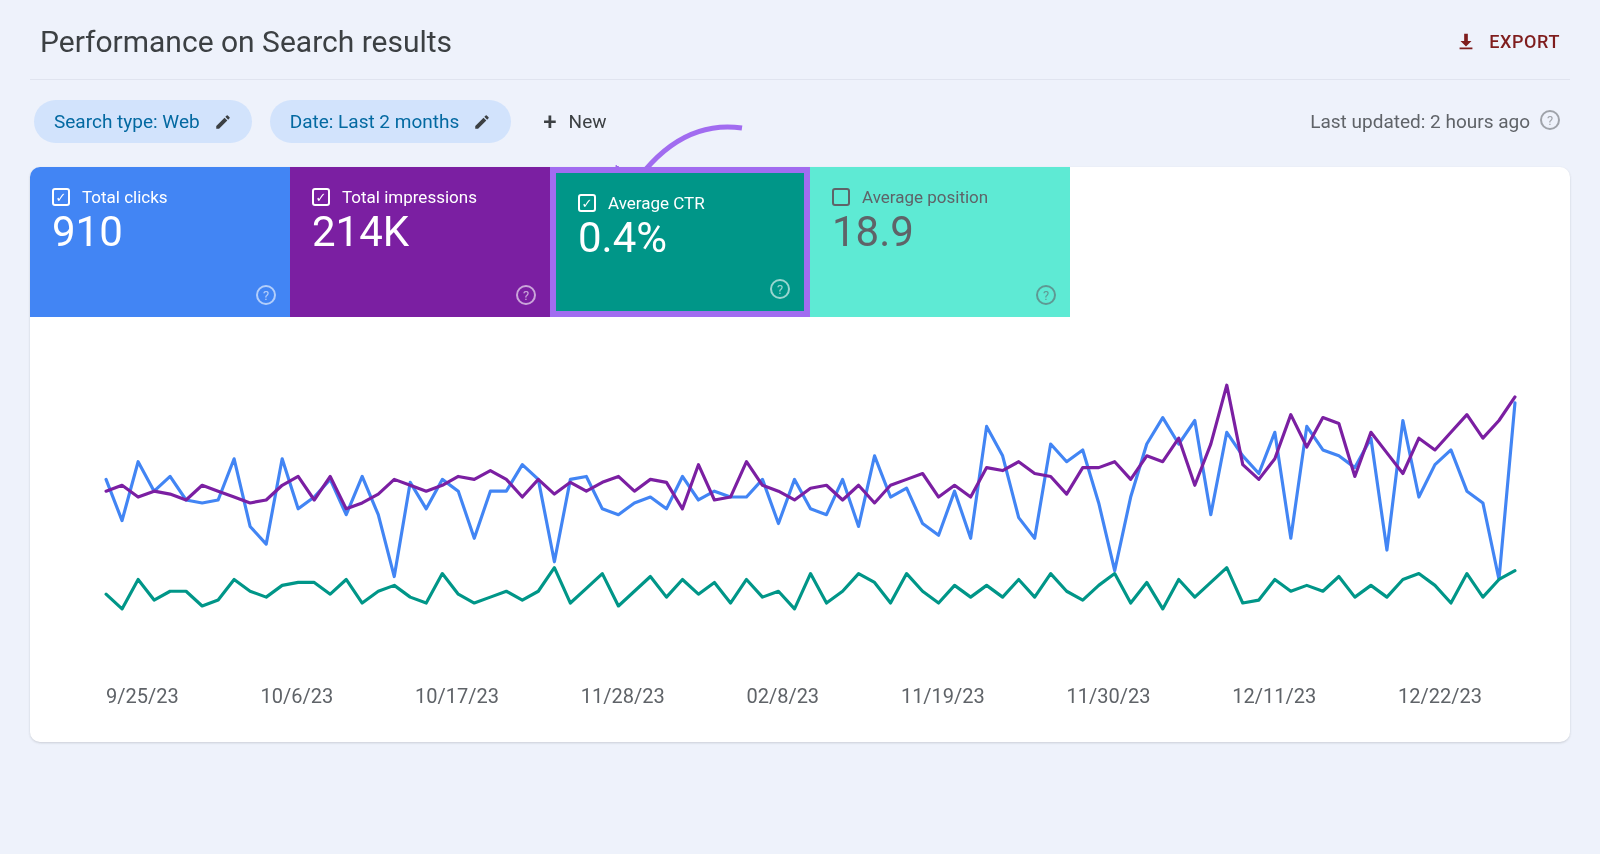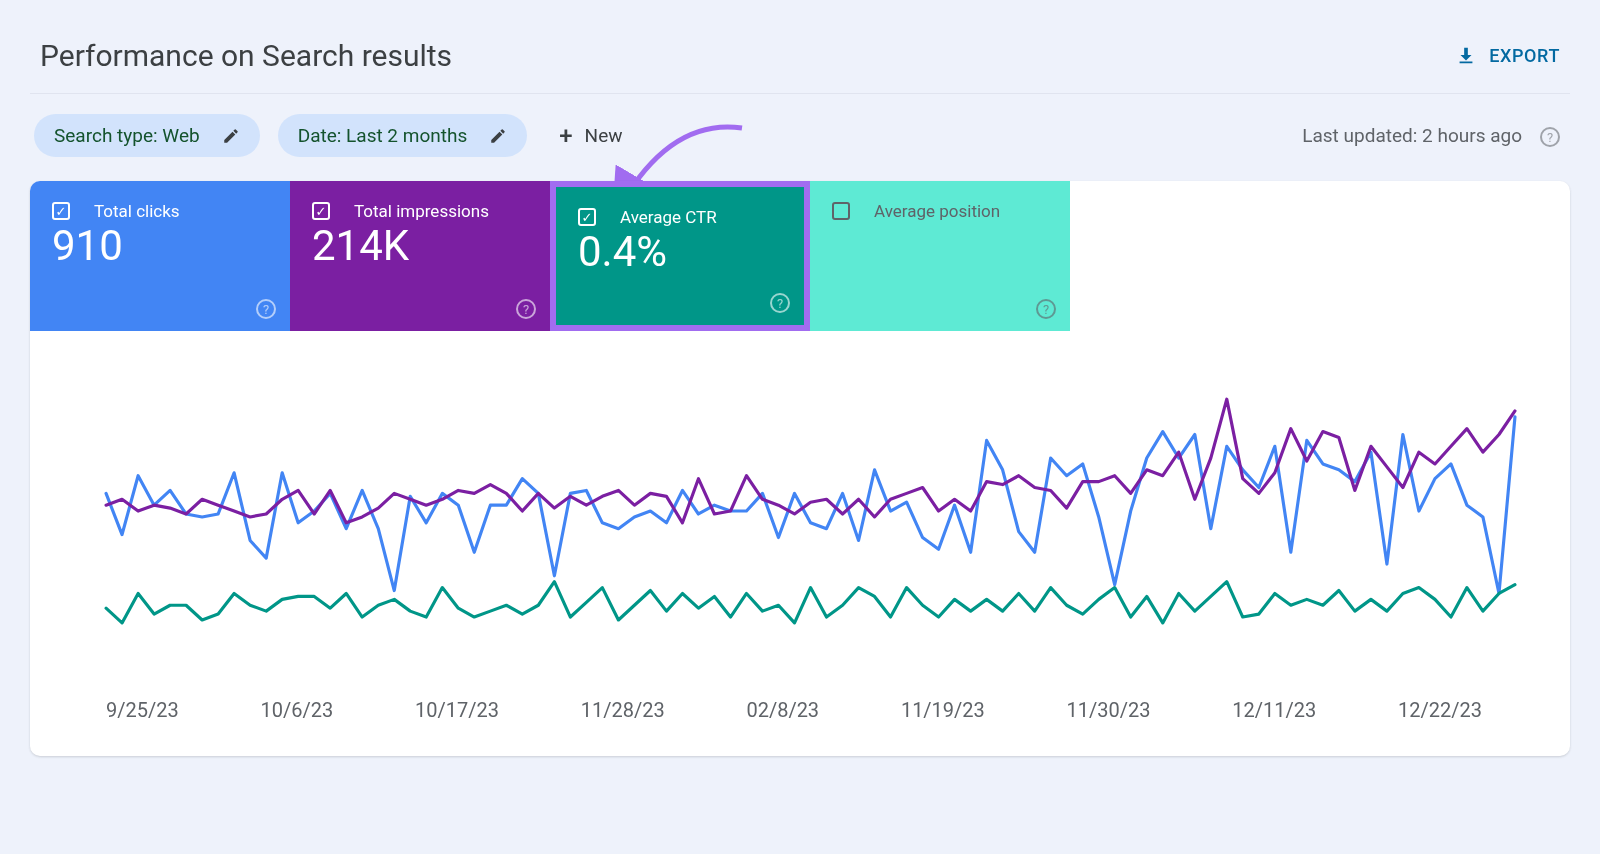--- a/index.html
+++ b/index.html
@@ -8,36 +8,36 @@
     --muted:#5f6368;
     --chip:#d2e3fc;
     --blue:#4285f4;
     --purple:#7b1fa2;
     --teal:#009688;
     --highlight:#a16cf0;
     --card:#ffffff;
   }
   *{box-sizing:border-box;font-family:Roboto,Arial,Helvetica,sans-serif}
   body{margin:0;background:var(--bg);color:var(--text);width:1600px;height:854px;overflow:hidden;position:relative}
-  .header{display:flex;align-items:center;justify-content:space-between;padding:38px 40px 20px 40px;width:100%}
+  .header{display:flex;align-items:center;justify-content:space-between;padding:24px 40px 20px 40px;width:100%}
   .page-title{font-size:30px;font-weight:400;color:#3c4043}
-  .export-btn{display:flex;align-items:center;gap:12px;font-size:18px;font-weight:500;color:#0369a1;cursor:pointer;letter-spacing:0.6px}
+  .export-btn{display:flex;align-items:center;gap:12px;font-size:18px;font-weight:500;color:#7f1d1d;cursor:pointer;letter-spacing:0.6px}
   .hr{height:1px;background:#e0e4ef;margin:0 30px}
   .toolbar{display:flex;align-items:center;justify-content:space-between;padding:20px 40px 24px 34px}
   .filters{display:flex;align-items:center;gap:18px}
-  .chip{background:var(--chip);color:#14532d;border-radius:24px;padding:10px 20px;display:flex;align-items:center;gap:22px;font-size:19px;cursor:pointer}
+  .chip{background:var(--chip);color:#0369a1;border-radius:24px;padding:10px 20px;display:flex;align-items:center;gap:14px;font-size:19px;cursor:pointer}
   .chip .pen{width:18px;height:18px;color:#3c4043}
   .add-new{display:flex;align-items:center;gap:12px;font-size:19px;color:#3c4043;cursor:pointer;margin-left:14px}
   .add-new .plus{font-size:24px;font-weight:500}
-  .last-updated{color:var(--muted);font-size:19px;display:flex;align-items:flex-end;gap:18px}
+  .last-updated{color:var(--muted);font-size:19px;display:flex;align-items:flex-start;gap:10px}
   .qmark{width:20px;height:20px;border:2px solid currentColor;border-radius:50%;display:inline-flex;align-items:center;justify-content:center;font-size:13px;color:inherit;opacity:.55;cursor:pointer}
   .card{background:var(--card);margin:0 30px 30px 30px;border-radius:10px;box-shadow:0 1px 2px rgba(60,64,67,.12),0 1px 3px rgba(60,64,67,.08);overflow:visible;position:relative}
   .tiles{display:flex}
   .tile{position:relative;width:260px;height:150px;padding:20px 22px;color:#fff;cursor:pointer}
-  .tile .top{display:flex;align-items:center;gap:24px;font-size:17px}
+  .tile .top{display:flex;align-items:center;gap:12px;font-size:17px}
   .tile .val{font-size:42px;font-weight:400;margin-top:0}
   .tile .q{position:absolute;right:14px;bottom:12px;color:#fff;opacity:.6}
   .tile.clicks{background:var(--blue);border-top-left-radius:10px}
   .tile.impr{background:var(--purple)}
   .tile.ctr{background:var(--teal);border:6px solid var(--highlight)}
   .tile.pos{background:#5eead4;color:var(--muted)}
   .tile.pos .q{color:var(--muted)}
   .cb{width:18px;height:18px;border:2px solid currentColor;border-radius:3px;display:inline-flex;align-items:center;justify-content:center}
   .cb.checked::after{content:"✓";font-size:13px;line-height:1}
   .chart-area{position:relative;padding:40px 34px 34px 34px}
@@ -120,20 +120,21 @@
         <span>Average CTR</span>
         </div>
       <div class="val">0.4%</div>
       <span class="qmark q">?</span>
     </div>
     <div class="tile pos">
       <div class="top">
           <span class="cb"></span>
         <span>Average position</span>
         </div>
+      <div class="val">18.9</div>
       <span class="qmark q">?</span>
     </div>
   </div>
 
   <div class="chart-area">
     <svg class="lines" id="chart-svg" viewBox="0 0 1400 300" preserveAspectRatio="none">
         <path d="M40.0,116.4 L55.2,155.6 L70.5,99.6 L85.7,127.6 L100.9,113.6 L116.1,136.0 L131.4,138.8 L146.6,136.0 L161.8,96.8 L177.0,161.2 L192.3,178.0 L207.5,96.8 L222.7,144.4 L238.0,133.2 L253.2,116.4 L268.4,150.0 L283.6,113.6 L298.9,150.0 L314.1,208.8 L329.3,119.2 L344.5,144.4 L359.8,116.4 L375.0,127.6 L390.2,172.4 L405.5,127.6 L420.7,127.6 L435.9,102.4 L451.1,116.4 L466.4,194.8 L481.6,116.4 L496.8,113.6 L512.0,144.4 L527.3,150.0 L542.5,138.8 L557.7,133.2 L573.0,144.4 L588.2,113.6 L603.4,136.0 L618.6,127.6 L633.9,133.2 L649.1,133.2 L664.3,116.4 L679.5,158.4 L694.8,116.4 L710.0,144.4 L725.2,150.0 L740.5,116.4 L755.7,161.2 L770.9,94.0 L786.1,133.2 L801.4,124.8 L816.6,158.4 L831.8,169.6 L847.0,127.6 L862.3,172.4 L877.5,66.0 L892.7,94.0 L908.0,152.8 L923.2,172.4 L938.4,82.8 L953.6,99.6 L968.9,88.4 L984.1,138.8 L999.3,203.2 L1014.5,133.2 L1029.8,82.8 L1045.0,57.6 L1060.2,82.8 L1075.5,60.4 L1090.7,150.0 L1105.9,71.6 L1121.1,94.0 L1136.4,110.8 L1151.6,71.6 L1166.8,172.4 L1182.0,66.0 L1197.3,88.4 L1212.5,94.0 L1227.7,105.2 L1243.0,77.2 L1258.2,183.6 L1273.4,60.4 L1288.6,133.2 L1303.9,102.4 L1319.1,88.4 L1334.3,127.6 L1349.5,138.8 L1364.8,211.6 L1380.0,43.6 " fill="none" stroke="#4285f4" stroke-width="3" stroke-linejoin="round" stroke-linecap="round"></path>
         <path d="M40.0,127.6 L55.2,122.0 L70.5,133.2 L85.7,127.6 L100.9,130.4 L116.1,136.0 L131.4,122.0 L146.6,127.6 L161.8,133.2 L177.0,138.8 L192.3,136.0 L207.5,122.0 L222.7,113.6 L238.0,136.0 L253.2,113.6 L268.4,144.4 L283.6,138.8 L298.9,130.4 L314.1,116.4 L329.3,122.0 L344.5,127.6 L359.8,122.0 L375.0,113.6 L390.2,116.4 L405.5,108.0 L420.7,116.4 L435.9,133.2 L451.1,116.4 L466.4,130.4 L481.6,119.2 L496.8,127.6 L512.0,119.2 L527.3,113.6 L542.5,127.6 L557.7,116.4 L573.0,119.2 L588.2,144.4 L603.4,102.4 L618.6,136.0 L633.9,133.2 L649.1,99.6 L664.3,122.0 L679.5,127.6 L694.8,136.0 L710.0,124.8 L725.2,122.0 L740.5,136.0 L755.7,122.0 L770.9,138.8 L786.1,122.0 L801.4,116.4 L816.6,110.8 L831.8,133.2 L847.0,122.0 L862.3,133.2 L877.5,105.2 L892.7,108.0 L908.0,99.6 L923.2,110.8 L938.4,113.6 L953.6,130.4 L968.9,105.2 L984.1,105.2 L999.3,99.6 L1014.5,116.4 L1029.8,94.0 L1045.0,99.6 L1060.2,77.2 L1075.5,122.0 L1090.7,82.8 L1105.9,26.8 L1121.1,102.4 L1136.4,116.4 L1151.6,96.8 L1166.8,54.8 L1182.0,85.6 L1197.3,57.6 L1212.5,63.2 L1227.7,113.6 L1243.0,71.6 L1258.2,91.2 L1273.4,110.8 L1288.6,77.2 L1303.9,88.4 L1319.1,71.6 L1334.3,54.8 L1349.5,77.2 L1364.8,60.4 L1380.0,38.0 " fill="none" stroke="#7b1fa2" stroke-width="3" stroke-linejoin="round" stroke-linecap="round"></path>
         <path d="M40.0,225.6 L55.2,239.6 L70.5,211.6 L85.7,231.2 L100.9,222.8 L116.1,222.8 L131.4,236.8 L146.6,231.2 L161.8,211.6 L177.0,222.8 L192.3,228.4 L207.5,217.2 L222.7,214.4 L238.0,214.4 L253.2,225.6 L268.4,211.6 L283.6,234.0 L298.9,222.8 L314.1,217.2 L329.3,228.4 L344.5,234.0 L359.8,206.0 L375.0,225.6 L390.2,234.0 L405.5,228.4 L420.7,222.8 L435.9,231.2 L451.1,222.8 L466.4,200.4 L481.6,234.0 L496.8,220.0 L512.0,206.0 L527.3,236.8 L542.5,222.8 L557.7,208.8 L573.0,228.4 L588.2,211.6 L603.4,225.6 L618.6,214.4 L633.9,234.0 L649.1,211.6 L664.3,228.4 L679.5,222.8 L694.8,239.6 L710.0,206.0 L725.2,234.0 L740.5,222.8 L755.7,206.0 L770.9,214.4 L786.1,234.0 L801.4,206.0 L816.6,222.8 L831.8,234.0 L847.0,217.2 L862.3,228.4 L877.5,217.2 L892.7,228.4 L908.0,211.6 L923.2,228.4 L938.4,206.0 L953.6,222.8 L968.9,231.2 L984.1,217.2 L999.3,206.0 L1014.5,234.0 L1029.8,214.4 L1045.0,239.6 L1060.2,211.6 L1075.5,228.4 L1090.7,214.4 L1105.9,200.4 L1121.1,234.0 L1136.4,231.2 L1151.6,211.6 L1166.8,222.8 L1182.0,217.2 L1197.3,222.8 L1212.5,208.8 L1227.7,228.4 L1243.0,217.2 L1258.2,228.4 L1273.4,211.6 L1288.6,206.0 L1303.9,217.2 L1319.1,234.0 L1334.3,206.0 L1349.5,228.4 L1364.8,211.6 L1380.0,203.2 " fill="none" stroke="#009688" stroke-width="3" stroke-linejoin="round" stroke-linecap="round"></path>
       </svg>

